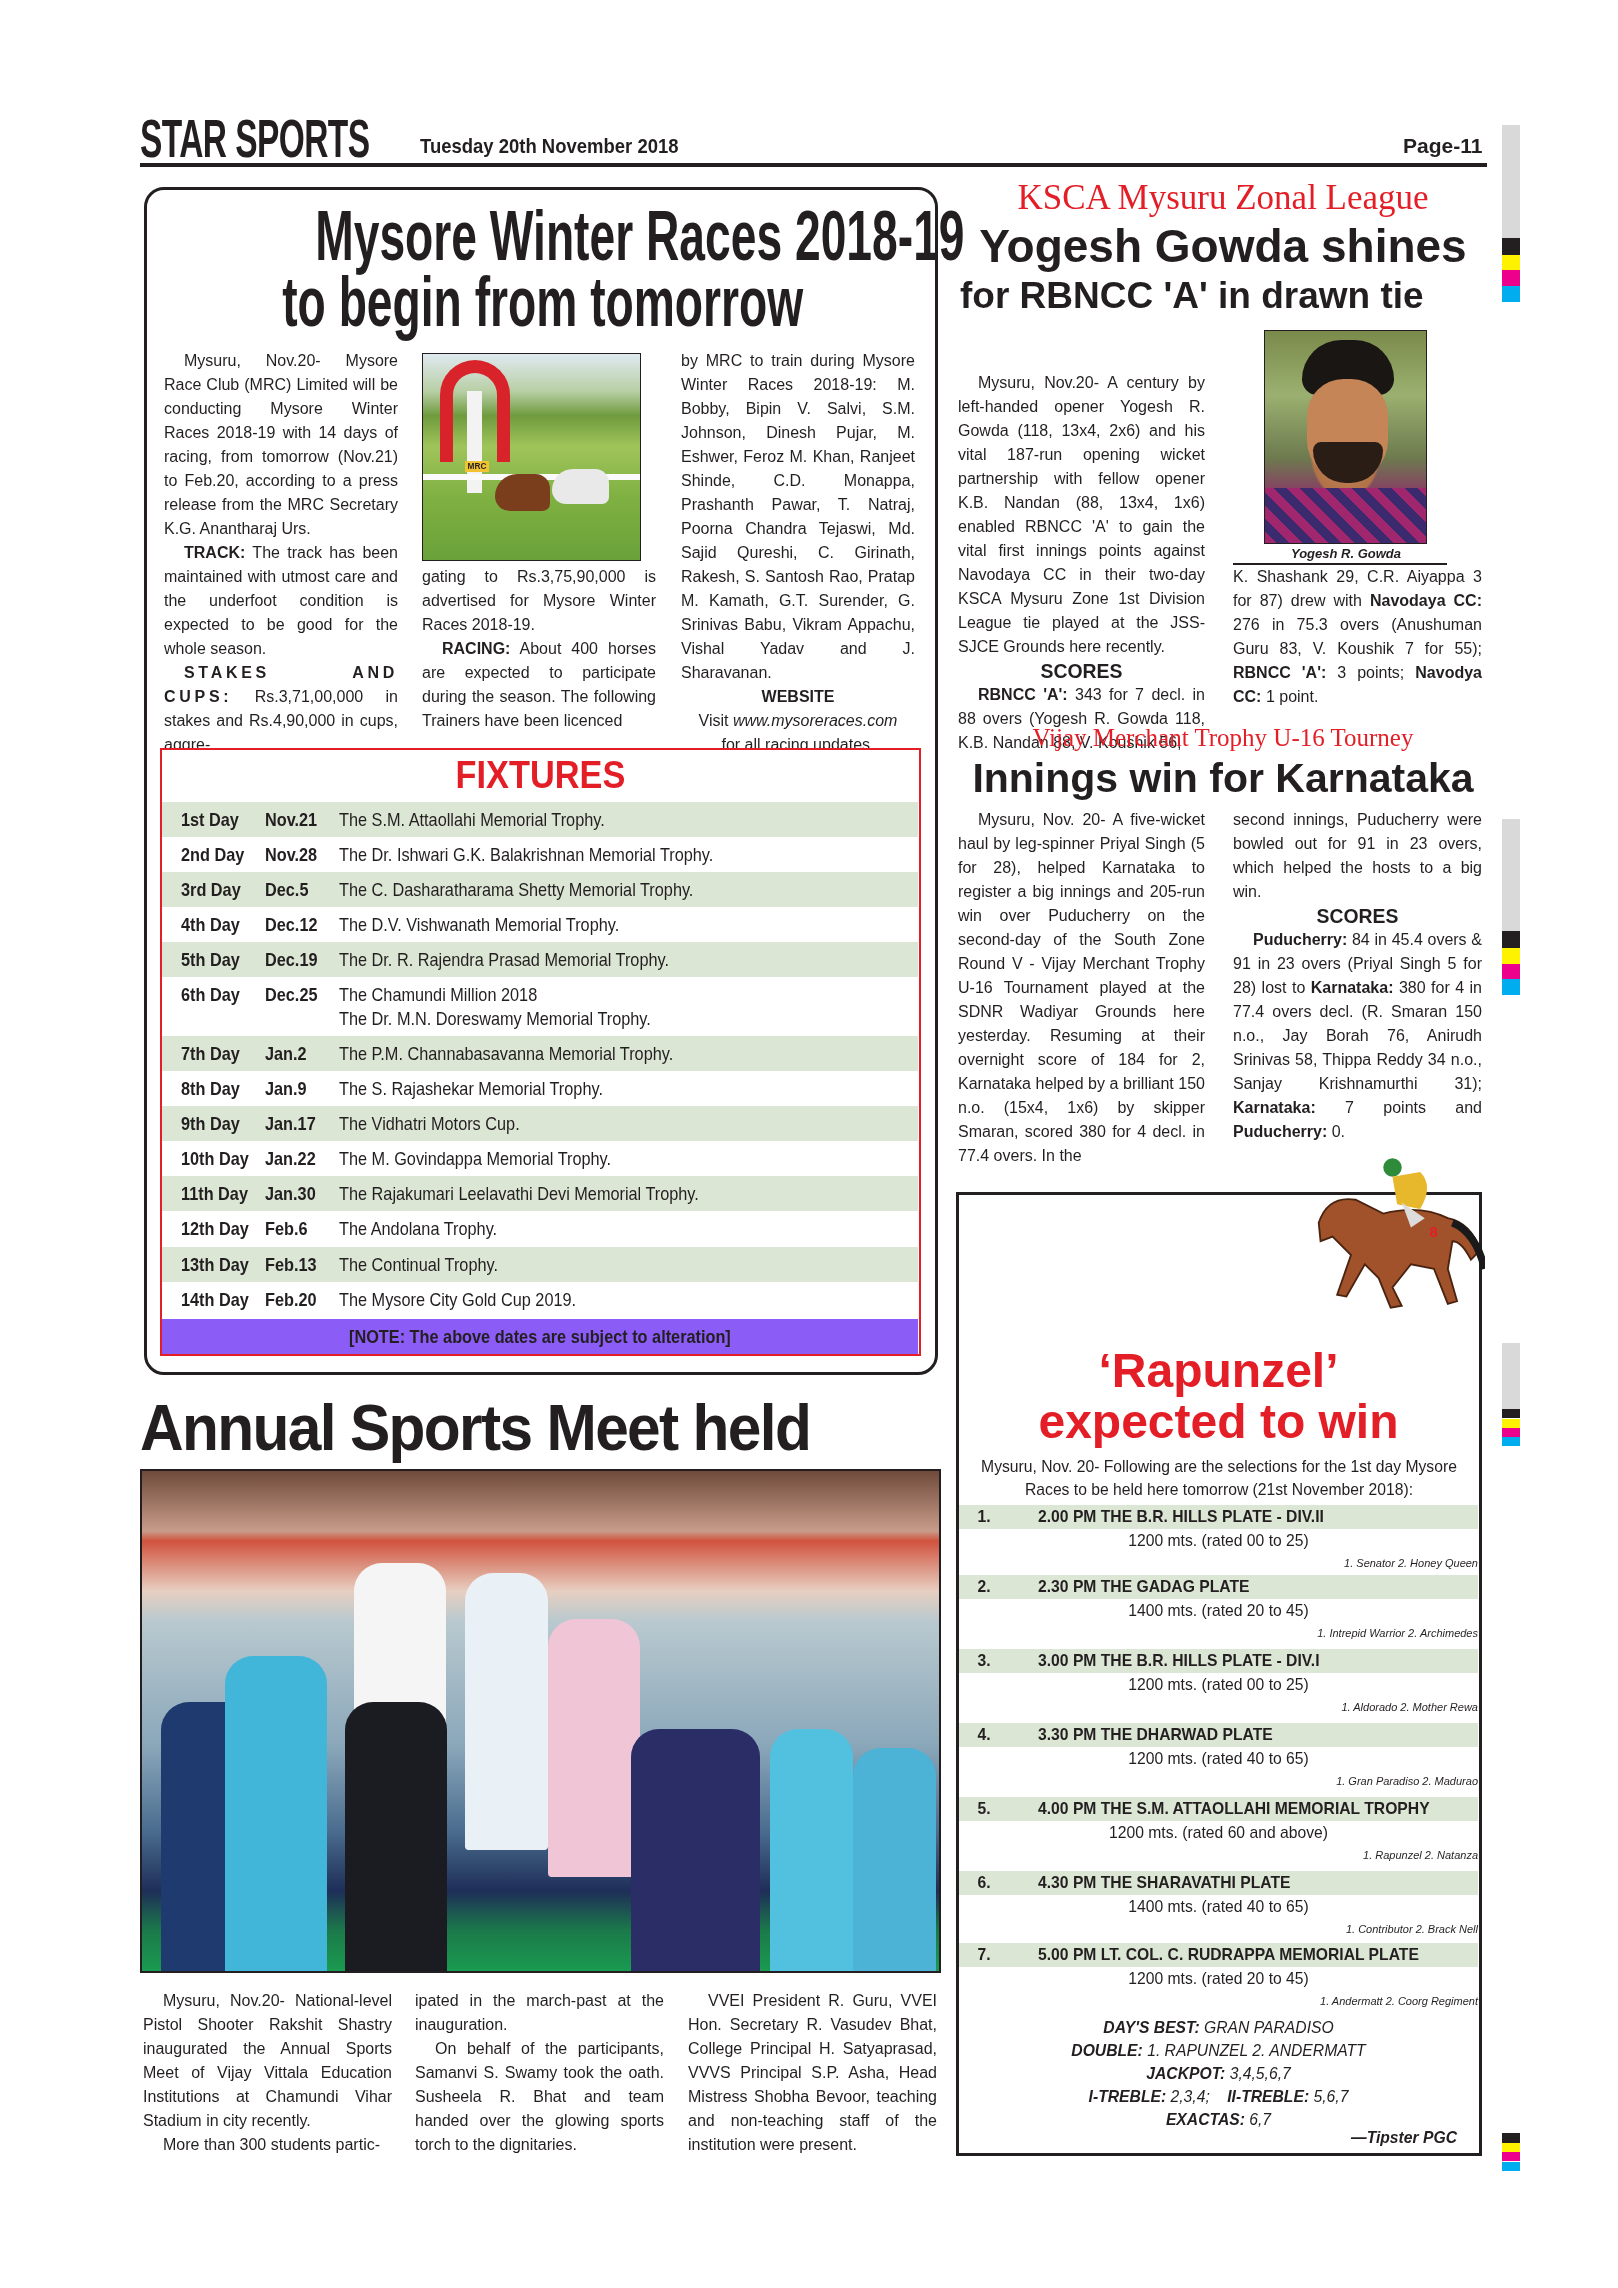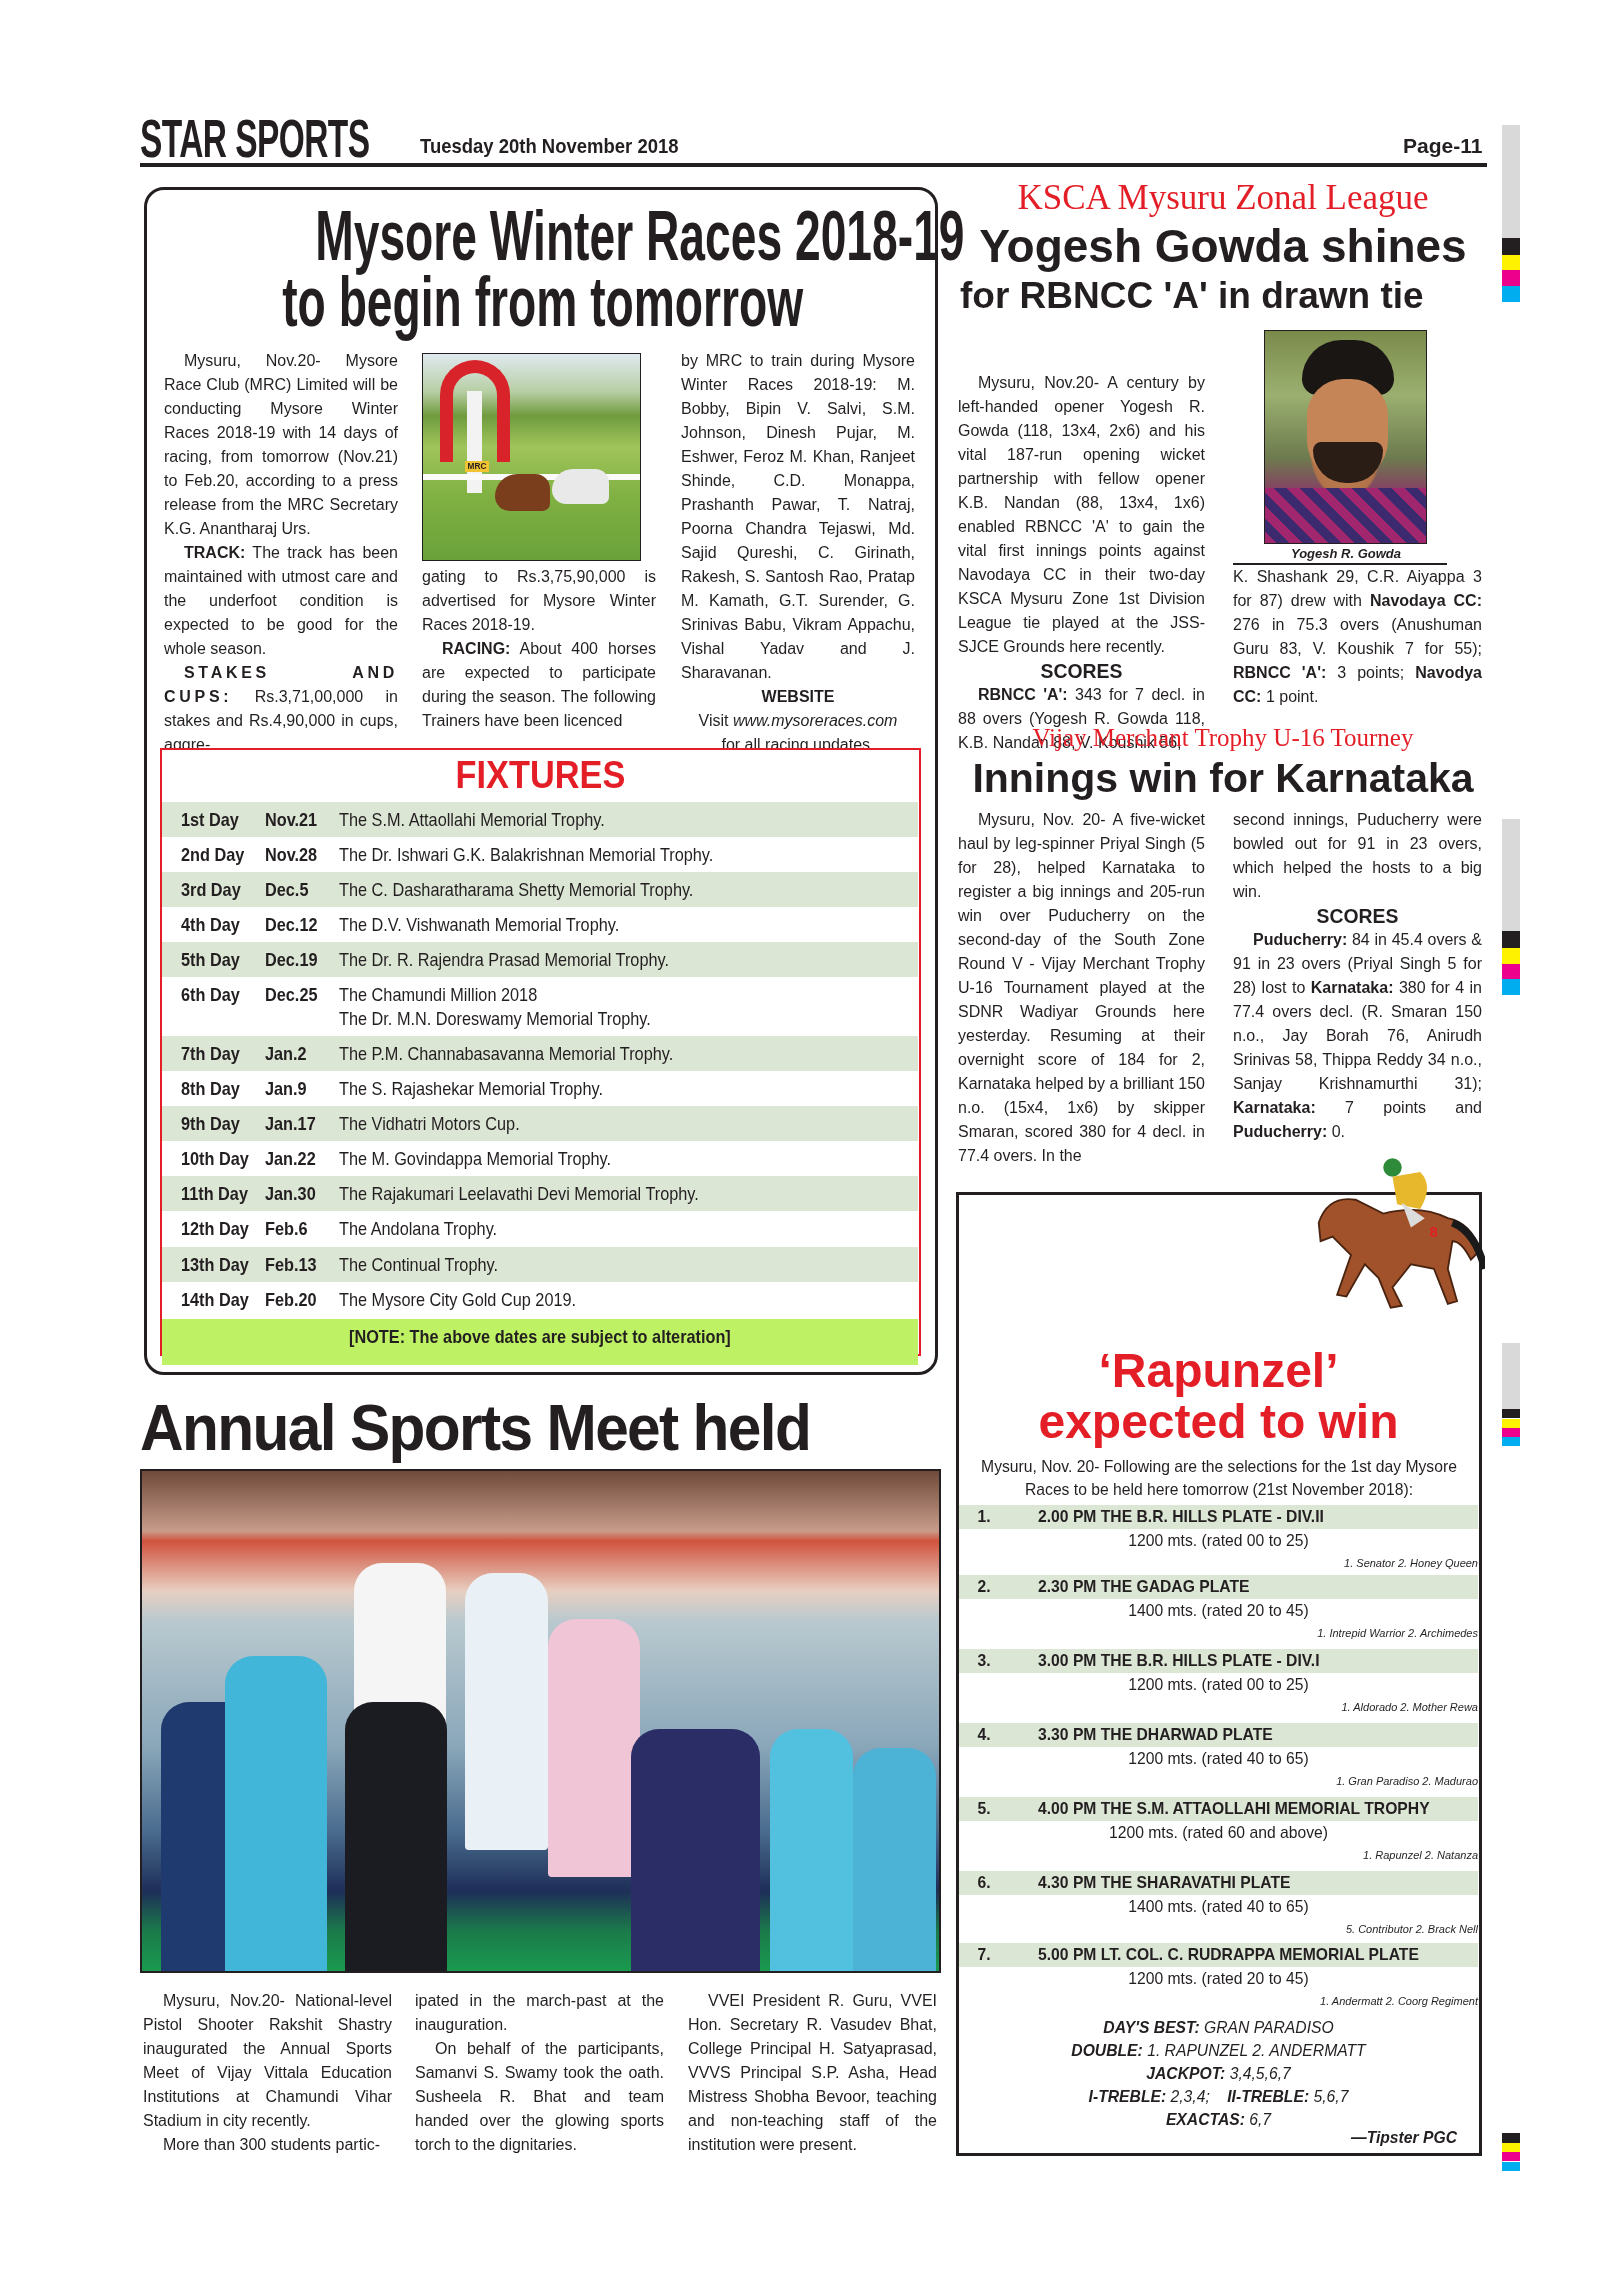--- a/index.html
+++ b/index.html
@@ -39,21 +39,21 @@
   
   .fixtures { left: 160px; top: 748px; width: 761px; height: 608px; border: 2.8px solid #e31e26; background: #fff; }
   .fixtures-title { position: absolute; left: 0; top: 1.8px; width: 100%; text-align: center; font-size: 39px; line-height: 46px; font-weight: bold; color: #e31e26; }
   .fixtures-title span { display: inline-block; transform: scaleX(0.88); }
   .frow { position: absolute; left: 0; width: 756px; height: 35px; font-size: 18.5px; }
   .frow.g { background: #dce6d5; }
   .frow .c { position: absolute; top: 7.4px; white-space: nowrap; transform: scaleX(0.88); transform-origin: left top; }
   .frow .day { left: 18.5px; font-weight: bold; }
   .frow .date { left: 103px; font-weight: bold; }
   .frow .event { left: 177px; line-height: 24px; top: 5.5px; }
-  .fnote { position: absolute; left: 0; top: 569px; width: 756px; height: 46px; background: #bef264; text-align: center; font-weight: bold; font-size: 18.5px; line-height: 35px; }
+  .fnote { position: absolute; left: 0; top: 569px; width: 756px; height: 35px; background: #8b5cf6; text-align: center; font-weight: bold; font-size: 18.5px; line-height: 35px; }
   .fnote span { display: inline-block; transform: scaleX(0.88); }
 
   
   .sports-head { left: 140px; top: 1394px; width: 803px; font-size: 65px; font-weight: bold; line-height: 68px; white-space: nowrap; }
   .sports-head span { display: inline-block; transform: scaleX(0.93); transform-origin: left top; letter-spacing: -1.8px; }
   .photo2 { left: 140px; top: 1469px; width: 801px; height: 504px; border: 2.8px solid #231f20; overflow: hidden;
     background: linear-gradient(180deg, #6f4a3a 0%, #c89c8a 12%, #d0533e 14%, #e7cfc1 24%, #b9c9cf 30%, #8aa7ba 55%, #4a6c8e 72%, #1e2e58 84%, #1b7a4a 92%, #1a9a50 100%); }
   .photo2 .person { position: absolute; border-radius: 28px 28px 3.7px 3.7px; }
   .col4 { left: 143px; top: 1989px; width: 249px; }
   .col5 { left: 415px; top: 1989px; width: 249px; }
@@ -332,21 +332,21 @@
       </div>
     <div class="dist">1200 mts. (rated 60 and above)</div>
     <div class="sel">1. Rapunzel   2. Natanza</div>
   </div>
   <div class="race" style="top:676px">
     <div class="hdr">
         <span class="num">6.</span>
         <span class="name">4.30 PM  THE SHARAVATHI PLATE</span>
       </div>
     <div class="dist">1400 mts. (rated 40 to 65)</div>
-    <div class="sel">5. Contributor   2. Brack Nell</div>
+    <div class="sel">1. Contributor   2. Brack Nell</div>
   </div>
   <div class="race" style="top:748px">
     <div class="hdr">
         <span class="num">7.</span>
         <span class="name">5.00 PM  LT. COL. C. RUDRAPPA MEMORIAL PLATE</span>
       </div>
     <div class="dist">1200 mts. (rated 20 to 45)</div>
     <div class="sel">1. Andermatt 2. Coorg Regiment</div>
   </div>
 

